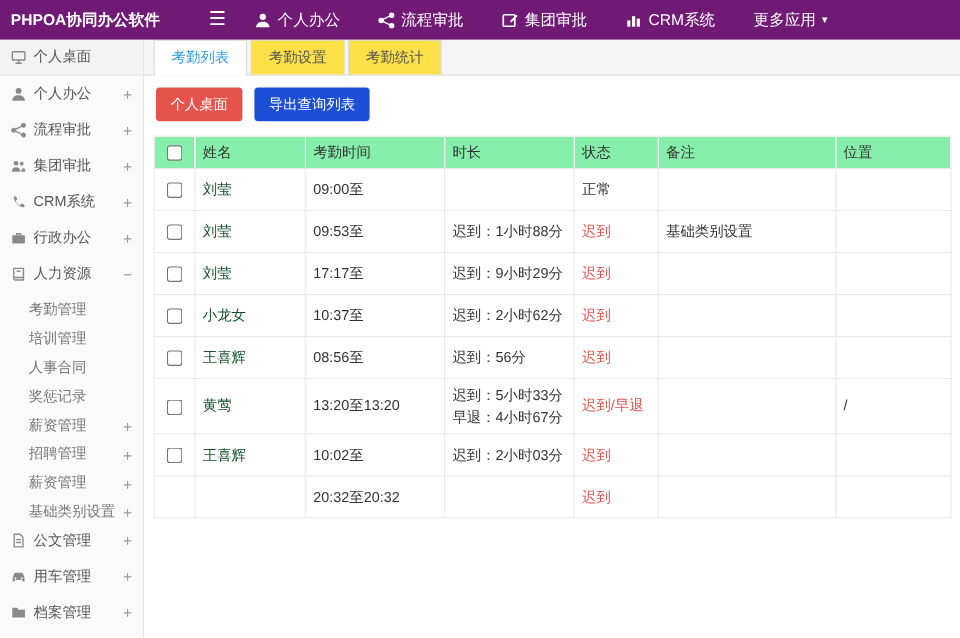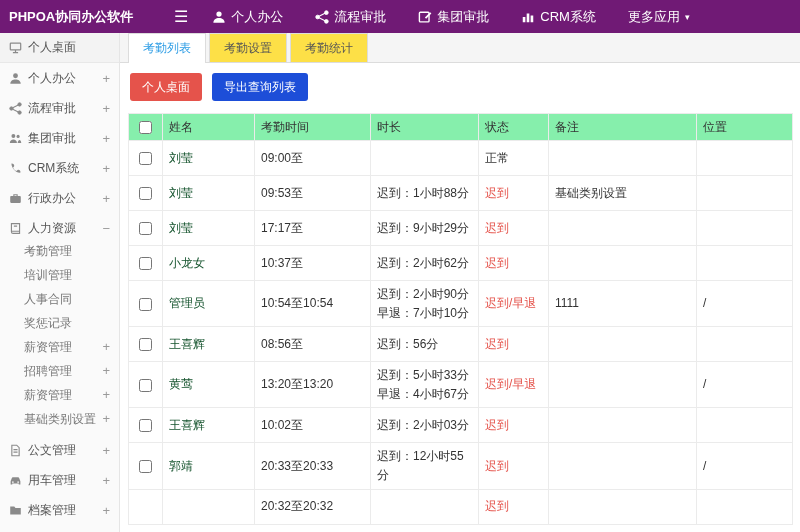--- a/index.html
+++ b/index.html
@@ -18,21 +18,21 @@
   .caret { font-size:9px; margin-left:5px; }
 
   
   .sidebar { position:absolute; top:33px; left:0; bottom:0; width:120px; background:#fafafa; border-right:1px solid #e5e5e5; overflow:hidden; }
   .side-item { display:flex; align-items:center; height:30px; padding:0 9px; color:#555; cursor:pointer; }
   .side-item.first { background:#f3f3f3; border-bottom:1px solid #e8e8e8; }
   .side-item .icon { display:inline-flex; width:13px; height:13px; margin-right:6px; color:#8a8a8a; flex:none; }
   .side-item .icon svg { width:13px; height:13px; }
   .side-item .s-label { flex:1; white-space:nowrap; overflow:hidden; }
   .expand-mark { color:#9a9a9a; font-size:13px; margin-left:4px; }
-  .side-sub { display:flex; align-items:flex-start; height:24px; padding:0 9px 0 24px; color:#777; cursor:pointer; }
+  .side-sub { display:flex; align-items:flex-end; height:24px; padding:0 9px 0 24px; color:#777; cursor:pointer; }
   .side-sub .s-label { flex:1; white-space:nowrap; overflow:hidden; }
 
   
   .main { position:absolute; top:33px; left:120px; right:0; bottom:0; background:#fff; overflow:hidden; }
   .tabbar { height:30px; background:#f5f5f5; border-bottom:1px solid #dcdcdc; display:flex; align-items:flex-end; padding-left:8px; }
   .tab { height:29px; line-height:28px; padding:0 14px; border:1px solid #dcdcdc; border-bottom:none; background:#fde047; color:#555; margin-right:3px; cursor:pointer; white-space:nowrap; }
   .tab.active { background:#fff; color:#2e9de5; position:relative; margin-bottom:-1px; height:30px; }
 
   .filter { display:flex; align-items:center; padding:0 10px; height:40px; border-bottom:1px solid #ededed; }
   .lbl { color:#444; margin-right:5px; white-space:nowrap; }
@@ -328,32 +328,20 @@
             <td>10:37至</td>
             <td>
               <div>迟到：2小时62分</div>
             </td>
             <td class="status-late">迟到</td>
             <td></td>
             <td></td>
           </tr>
           <tr>
             <td class="col-check"><input type="checkbox" style=""></td>
-            <td><a class="name-link">管理员</a></td>
-            <td>10:54至10:54</td>
-            <td>
-              <div>迟到：2小时90分</div>
-              <div>早退：7小时10分</div>
-            </td>
-            <td class="status-late">迟到/早退</td>
-            <td>1111</td>
-            <td>/</td>
-          </tr>
-          <tr>
-            <td class="col-check"><input type="checkbox" style=""></td>
             <td><a class="name-link">王喜辉</a></td>
             <td>08:56至</td>
             <td>
               <div>迟到：56分</div>
             </td>
             <td class="status-late">迟到</td>
             <td></td>
             <td></td>
           </tr>
           <tr>
@@ -373,31 +361,20 @@
             <td><a class="name-link">王喜辉</a></td>
             <td>10:02至</td>
             <td>
               <div>迟到：2小时03分</div>
             </td>
             <td class="status-late">迟到</td>
             <td></td>
             <td></td>
           </tr>
           <tr>
-            <td class="col-check"><input type="checkbox" style=""></td>
-            <td><a class="name-link">郭靖</a></td>
-            <td>20:33至20:33</td>
-            <td>
-              <div>迟到：12小时55分</div>
-            </td>
-            <td class="status-late">迟到</td>
-            <td></td>
-            <td>/</td>
-          </tr>
-          <tr>
             <td class="col-check"></td>
             <td></td>
             <td>20:32至20:32</td>
             <td></td>
             <td class="status-late">迟到</td>
             <td></td>
             <td></td>
           </tr>
         </tbody>
     </table>

